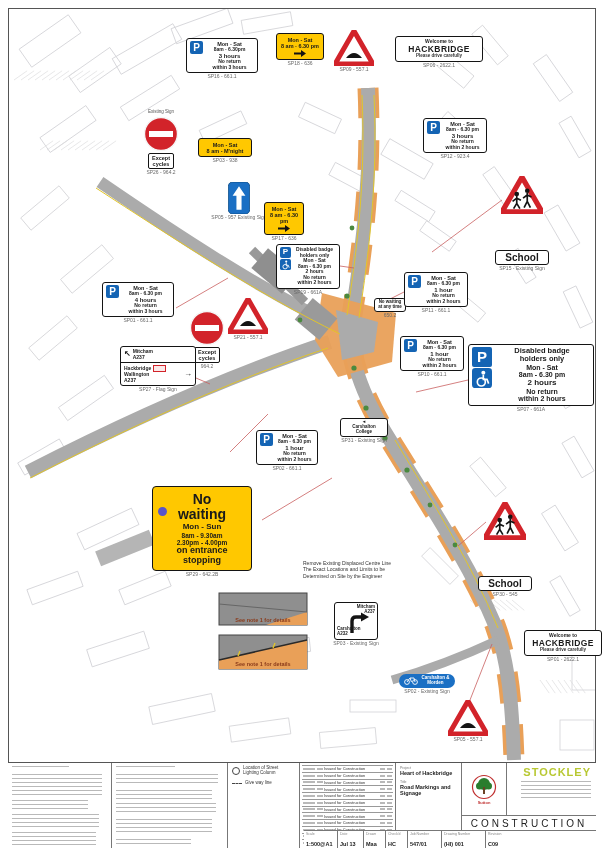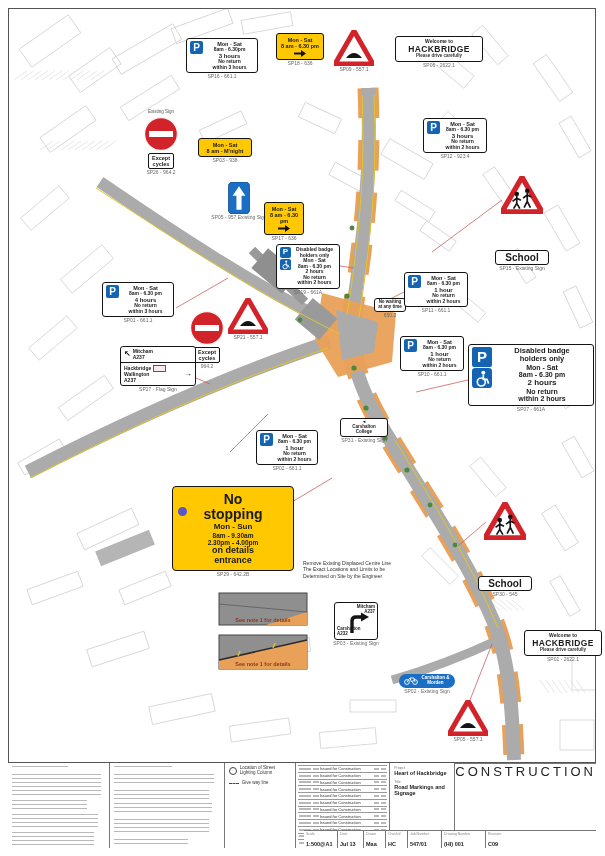--- a/index.html
+++ b/index.html
@@ -86,21 +86,21 @@
   .tb-lab{font-size:3.5px;color:#777;text-align:left;}
   .tb-val{font-size:5.5px;font-weight:bold;color:#222;text-align:left;margin-bottom:4px;}
   .tb-right{flex:1;display:flex;flex-direction:column;}
   .tb-logos{display:flex;flex:1;}
   .logo-cell{width:44px;border-right:1px solid #777;display:flex;flex-direction:column;align-items:center;justify-content:center;}
   .logo-sutton-txt{font-size:4px;color:#c03030;font-weight:bold;}
   .stockley-cell{flex:1;display:flex;flex-direction:column;align-items:flex-end;padding:3px 5px;}
   .stockley{font-size:11px;font-weight:bold;color:#b8c832;letter-spacing:1px;}
   .addr{width:70px;height:18px;margin-top:3px;}
   .status-row{border-top:1px solid #777;height:15px;display:flex;align-items:center;justify-content:center;}
-  .status{font-size:13px;letter-spacing:3px;color:#222;}
+  .status{font-size:10px;letter-spacing:3px;color:#222;}
   #fields-strip{position:absolute;left:296px;bottom:0;right:0;height:17px;border-top:1px solid #777;display:flex;background:#fff;}
   .fcell{border-right:1px solid #777;box-sizing:border-box;padding:1px 2px;display:flex;flex-direction:column;justify-content:space-between;text-align:left;}
   .fcell:last-child{border-right:none;}
   .f-label{font-size:3.5px;color:#888;white-space:nowrap;}
   .f-value{font-size:5.5px;font-weight:bold;color:#222;white-space:nowrap;}
 </style>
 </head>
 <body>
 
 <div id="page">
@@ -487,30 +487,30 @@
       <div class="ptxt">
             <div class="l0">Mon - Sat</div>
             <div class="l1">8am - 6.30 pm</div>
             <div class="l2">1 hour</div>
             <div class="l3">No return</div>
             <div class="l4">within 2 hours</div>
           </div>
         </div>
         <div class="cap">SP02 - 661.1</div>
       </div>
-      <div class="sign t-nostopping" style="left: 172px; top: 486px; width: 122px;">
+      <div class="sign t-nostopping" style="left: 152px; top: 486px; width: 100px;">
         <div class="nostop">
           <span class="nsdot"></span>
       <div class="ns-big">No</div>
-          <div class="ns-big">stopping</div>
+          <div class="ns-big">waiting</div>
           <div class="ns-med">Mon - Sun</div>
           <div class="ns-sm">8am - 9.30am</div>
           <div class="ns-sm">2.30pm - 4.00pm</div>
-          <div class="ns-ent">on details</div>
-          <div class="ns-ent">entrance</div>
+          <div class="ns-ent">on entrance</div>
+          <div class="ns-ent">stopping</div>
         </div>
         <div class="cap">SP29 - 642.2B</div>
       </div>
       <div class="sign t-school" style="left: 482px; top: 502px; width: 46px;">
         <svg width="42" height="38" viewBox="0 0 40 36">
  <path d="M20 1 L39 34 L1 34 Z" fill="#fff" stroke="#d2232a" stroke-width="5" stroke-linejoin="round"></path>
  <circle cx="15" cy="17" r="2.2" fill="#141414"></circle>
           <path d="M15 19 L15 26 M15 21 L11 24 M15 21 L19 23 M15 26 L12 31 M15 26 L18 31" stroke="#141414" stroke-width="1.6" fill="none"></path>
  <circle cx="25" cy="14" r="2.2" fill="#141414"></circle>
           <path d="M25 16 L25 24 M25 18 L21 21 M25 18 L29 20 M25 24 L22 30 M25 24 L28 30" stroke="#141414" stroke-width="1.6" fill="none"></path>
@@ -701,20 +701,36 @@
           <span class="rc bar d4"></span>
         </div>
       </div>
     <div class="tb-col tb-proj">
       <div class="tb-lab">Project</div>
       <div class="tb-val">Heart of Hackbridge</div>
       <div class="tb-lab">Title</div>
       <div class="tb-val">Road Markings and Signage</div>
     </div>
     <div class="tb-right">
+      <div class="tb-logos">
+        <div class="logo-cell">
+          <svg width="26" height="26" viewBox="0 0 26 26">
+            <circle cx="13" cy="13" r="11.5" fill="none" stroke="#c03030" stroke-width="1.2"></circle>
+            <circle cx="13" cy="10" r="6" fill="#2a7d2e"></circle>
+            <circle cx="8.5" cy="12" r="3.5" fill="#2a7d2e"></circle>
+            <circle cx="17.5" cy="12" r="3.5" fill="#2a7d2e"></circle>
+            <rect x="12" y="13" width="2" height="7" fill="#6b4226"></rect>
+          </svg>
+          <span class="logo-sutton-txt">Sutton</span>
+        </div>
+        <div class="stockley-cell">
+          <div class="stockley">STOCKLEY</div>
+          <div class="fake addr"></div>
+        </div>
+      </div>
       <div class="status-row">
         <span class="status">CONSTRUCTION</span>
       </div>
       <div style="height:17px;"></div>
     </div>
     <div id="fields-strip">
         <div class="fcell" style="width: 34px;">
           <span class="f-label">Scale</span>
   <span class="f-value">1:500@A1</span>
         </div>

